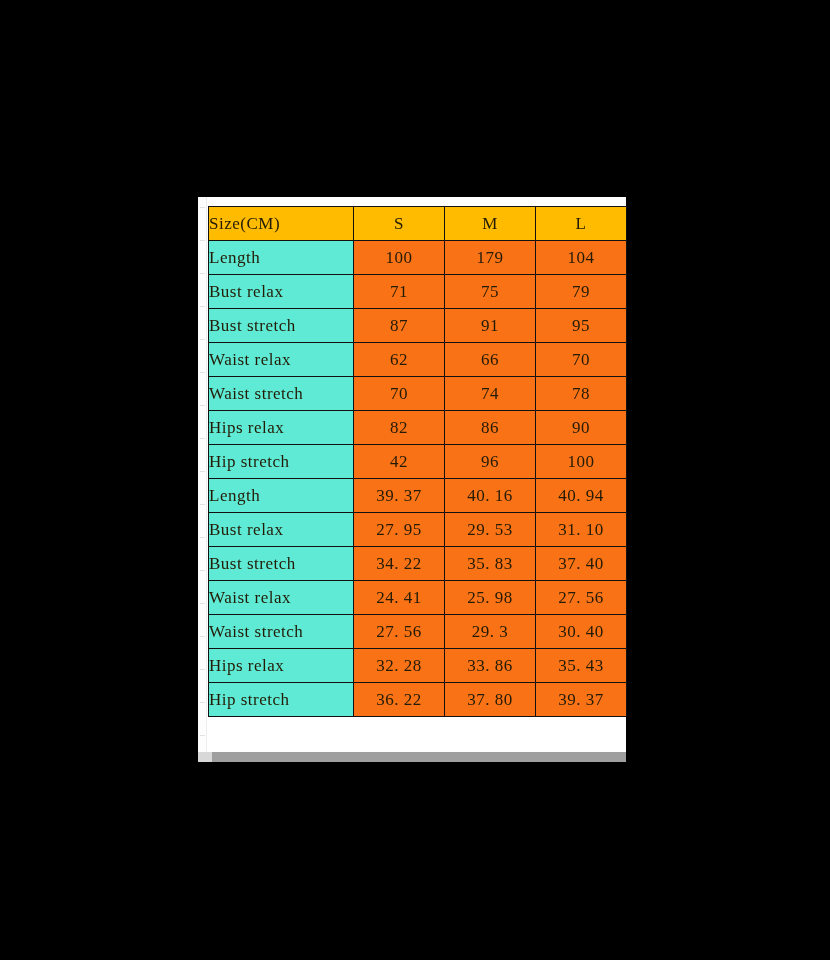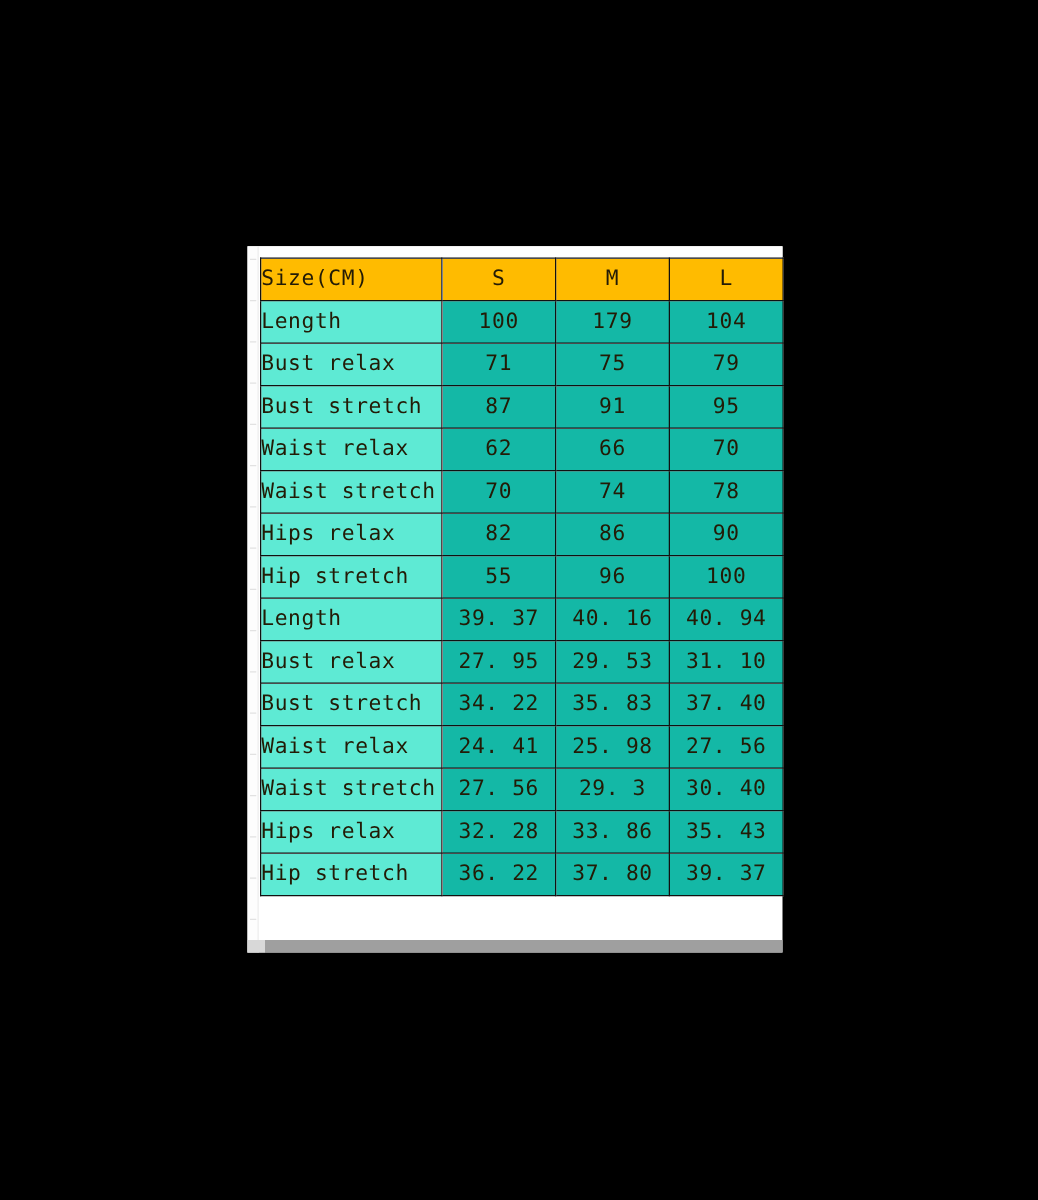--- a/index.html
+++ b/index.html
@@ -17,20 +17,21 @@
 
   
   #chart-panel {
     position: absolute;
     left: 198px;
     top: 197px;
     width: 428px;
     height: 565px;
     background: #ffffff;
     box-sizing: border-box;
+    font-family: Liberation Serif, serif;
   }
 
   
   #left-gutter {
     position: absolute;
     left: 0;
     top: 0;
     width: 9px;
     height: 100%;
     background: #fdfdfd;
@@ -94,21 +95,21 @@
   }
   td.label {
     width: 144px;
     background: #5eead4;
     text-align: left;
     padding-left: 4px;
     font-size: 16.5px;
   }
   td.val {
     width: 90px;
-    background: #14b8a6;
+    background: #f97316;
     text-align: center;
   }
   tr.header td.label,
   tr.header td.val {
     background: #FFBB00;
     color: #241c06;
   }
 </style>
 </head>
 <body>
@@ -176,21 +177,21 @@
           <td class="val">78</td>
         </tr>
         <tr>
           <td class="label">Hips relax</td>
           <td class="val">82</td>
           <td class="val">86</td>
           <td class="val">90</td>
         </tr>
         <tr>
           <td class="label">Hip stretch</td>
-          <td class="val">55</td>
+          <td class="val">42</td>
           <td class="val">96</td>
           <td class="val">100</td>
         </tr>
         <tr>
           <td class="label">Length</td>
           <td class="val">39. 37</td>
           <td class="val">40. 16</td>
           <td class="val">40. 94</td>
         </tr>
         <tr>

